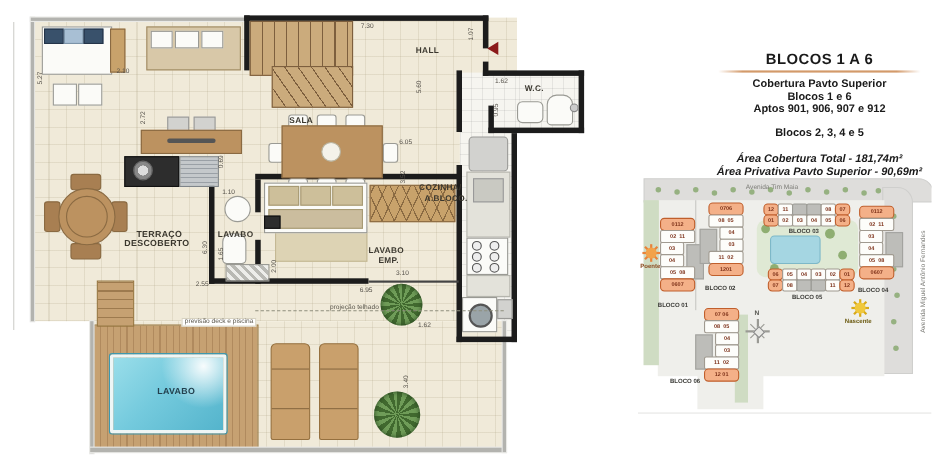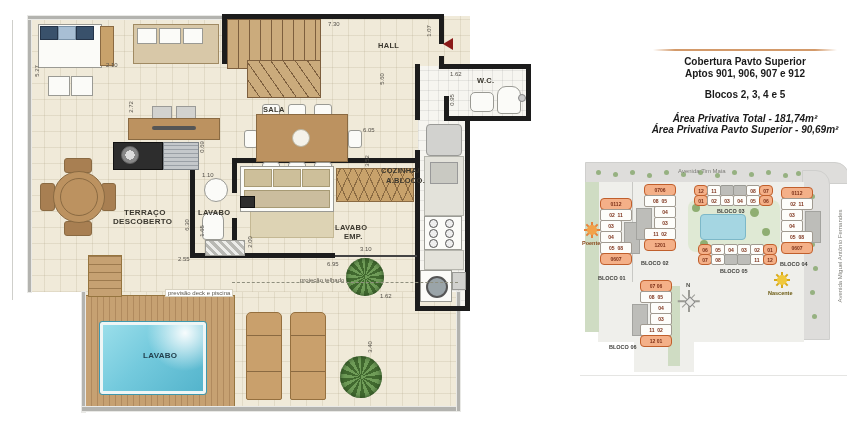--- a/index.html
+++ b/index.html
@@ -250,27 +250,29 @@
     <span class="abs dim v" style="left:196px;top:228px;">1.65</span>
     <span class="abs dim v" style="left:244px;top:239px;">2.00</span>
     <span class="abs dim" style="left:178px;top:256px;">2.55</span>
     <span class="abs dim" style="left:360px;top:246px;">3.10</span>
     <span class="abs dim" style="left:327px;top:261px;">6.95</span>
     <span class="abs dim" style="left:380px;top:293px;">1.62</span>
     <span class="abs dim v" style="left:364px;top:344px;">3.40</span>
   </div>
 
   <div class="abs ip" style="left:645px;top:46px;width:200px;">
+    <div class="ip-title">BLOCOS 1 A 6</div>
     <div class="ip-rule" style="margin:3px 8px 5px 8px;"></div>
     <div class="ip-line">Cobertura Pavto Superior</div>
+    <div class="ip-line">Blocos 1 e 6</div>
     <div class="ip-line">Aptos 901, 906, 907 e 912</div>
     <div style="height:10px;"></div>
     <div class="ip-line">Blocos 2, 3, 4 e 5</div>
     <div style="height:12px;"></div>
-    <div class="ip-area">Área Privativa Total - 181,74m²</div>
+    <div class="ip-area">Área Cobertura Total - 181,74m²</div>
     <div class="ip-area">Área Privativa Pavto Superior - 90,69m²</div>
   </div>
 
   <div class="abs" style="left:580px;top:158px;width:267px;height:222px;">
 
     <div class="abs road" style="left:5px;top:4px;width:262px;height:20px;border-radius:0 14px 0 0;"></div>
     <div class="abs road" style="left:222px;top:12px;width:26px;height:168px;border-radius:0 14px 0 0;"></div>
 
     <div class="abs ground" style="left:18px;top:24px;width:206px;height:160px;"></div>
     <div class="abs ground" style="left:54px;top:122px;width:60px;height:92px;"></div>

